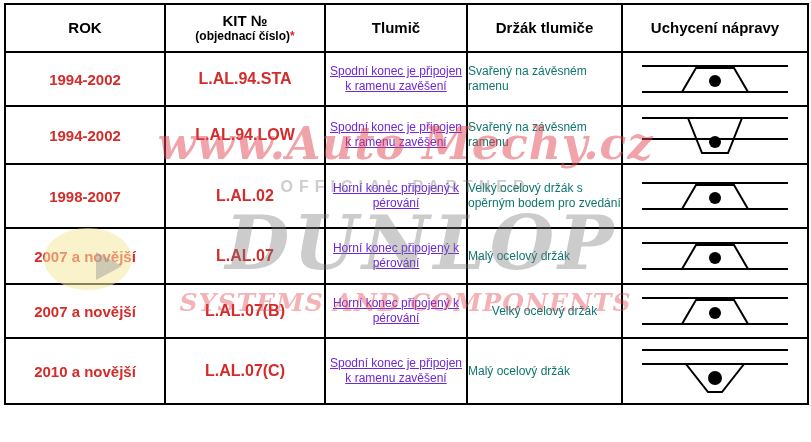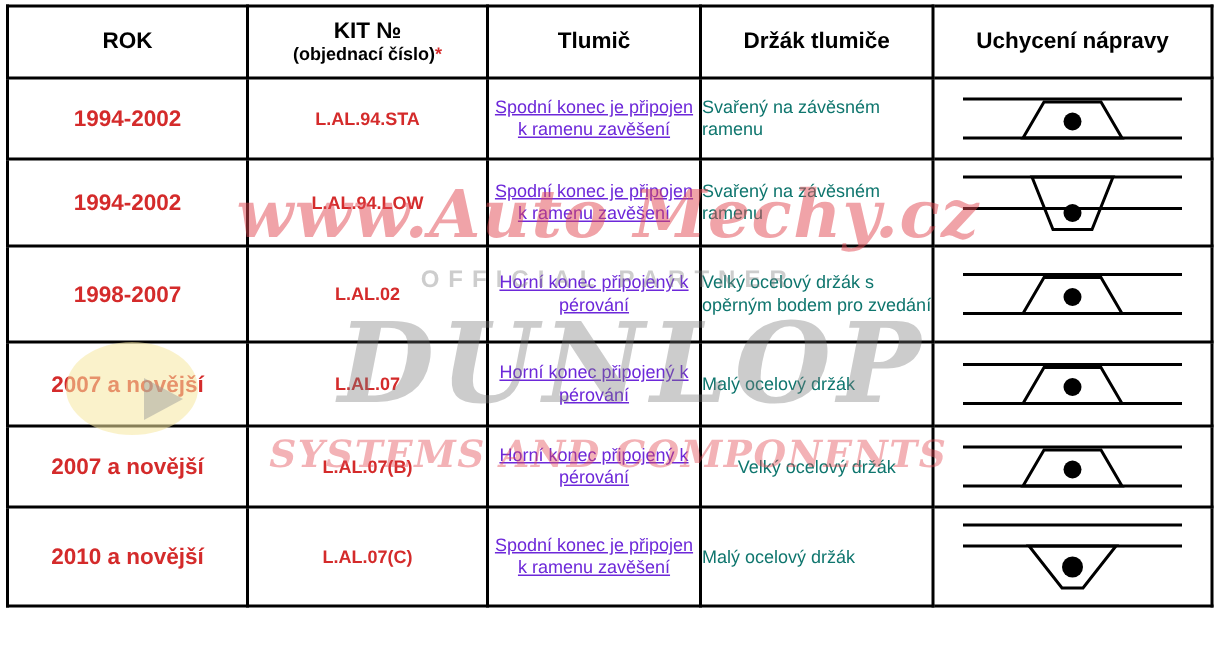--- a/index.html
+++ b/index.html
@@ -130,21 +130,21 @@
     text-align: center;
     color: #d42b2b;
     font-weight: bold;
     font-size: 15px;
     white-space: nowrap;
   }
   .c-kit {
     text-align: center;
     color: #d42b2b;
     font-weight: bold;
-    font-size: 12px;
+    font-size: 16px;
     white-space: nowrap;
     border-radius: 26px;
   }
   .c-damper {
     text-align: center;
     font-size: 12px;
     color: #6d28d9;
     line-height: 1.25;
     text-decoration: underline;
   }

